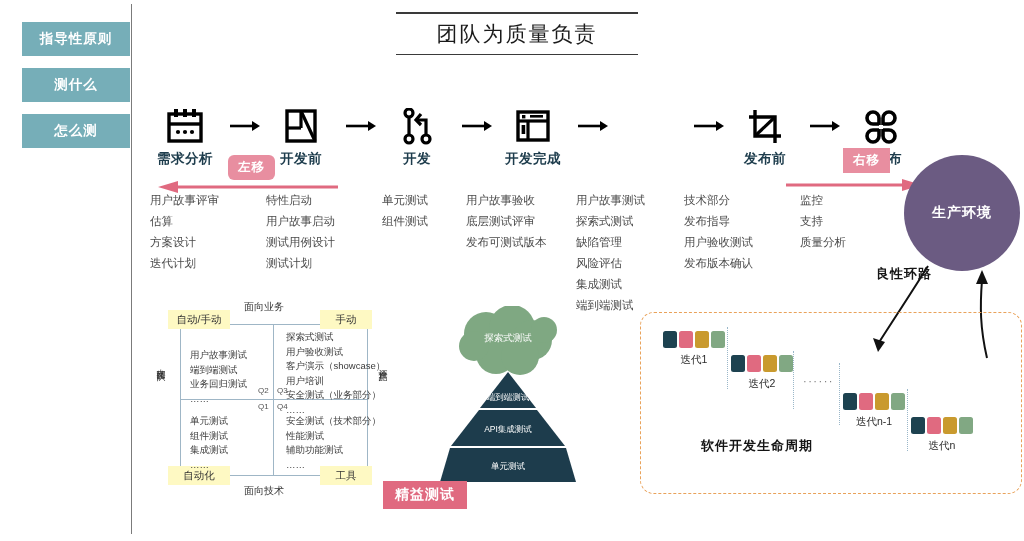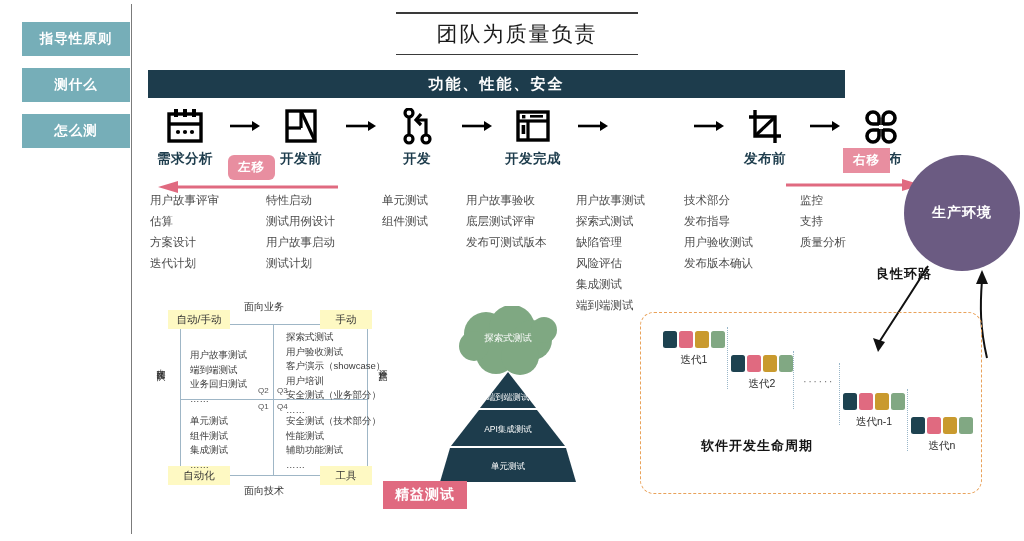--- a/index.html
+++ b/index.html
@@ -82,21 +82,21 @@
   .pyr{left:440px;top:372px;width:136px;height:110px;}
   .pyr-lbl{position:absolute;width:100%;text-align:center;color:#ffffff;font-size:8.5px;}
 
   .lean{
     left:383px;top:481px;background:#e06a80;color:#ffffff;
     font-size:14px;font-weight:bold;padding:5px 12px;letter-spacing:1px;
   }
 
   
   .sdlc{left:640px;top:312px;width:340px;height:180px;
-        border:1.4px dashed #e9a25a;border-radius:14px;}
+        border:1.4px dashed #e9a25a;border-radius:14px;padding-left:40px;}
   .iter{position:absolute;}
   .iter .blocks{display:flex;gap:2px;}
   .iter .blk{width:14px;height:17px;border-radius:2.5px;}
   .iter .lb{font-size:10.5px;color:#2b2b2b;margin-top:5px;text-align:center;white-space:nowrap;}
   .vdots{position:absolute;width:1.5px;border-left:1.5px dotted #9ab7c9;}
   .hdots{position:absolute;font-size:11px;color:#7a7a7a;letter-spacing:1.5px;}
   .sdlc-title{position:absolute;left:60px;top:124px;font-size:13px;font-weight:bold;color:#141414;letter-spacing:1px;}
 </style>
 </head>
 <body>
@@ -113,23 +113,20 @@
   <div class="abs rail-btn b3">
     <span>怎么测</span>
   </div>
 
   <div class="abs title-wrap">
     <div class="title-rule"></div>
     <div class="title-text">团队为质量负责</div>
     <div class="title-rule"></div>
   </div>
 
-  <div class="abs band">
-    <span>功能、性能、安全</span>
-  </div>
 
   <div class="abs stages">
 
     <div class="stage" style="left:0px;">
       <div class="ico">
         <svg width="40" height="38" viewBox="0 0 40 38">
           <rect x="4" y="6" width="32" height="27" fill="none" stroke="#000" stroke-width="3.4"></rect>
           <line x1="4" y1="16" x2="36" y2="16" stroke="#000" stroke-width="3.4"></line>
           <rect x="9" y="1" width="4" height="8" fill="#000"></rect>
           <rect x="18" y="1" width="4" height="8" fill="#000"></rect>
@@ -270,22 +267,22 @@
   </div>
 
   <div class="col" style="left:150px;">
     <div class="it">用户故事评审</div>
     <div class="it">估算</div>
     <div class="it">方案设计</div>
     <div class="it">迭代计划</div>
   </div>
   <div class="col" style="left:266px;">
     <div class="it">特性启动</div>
+    <div class="it">用户故事启动</div>
     <div class="it">测试用例设计</div>
-    <div class="it">用户故事启动</div>
     <div class="it">测试计划</div>
   </div>
   <div class="col" style="left:382px;">
     <div class="it">单元测试</div>
     <div class="it">组件测试</div>
   </div>
   <div class="col" style="left:466px;">
     <div class="it">用户故事验收</div>
     <div class="it">底层测试评审</div>
     <div class="it">发布可测试版本</div>

